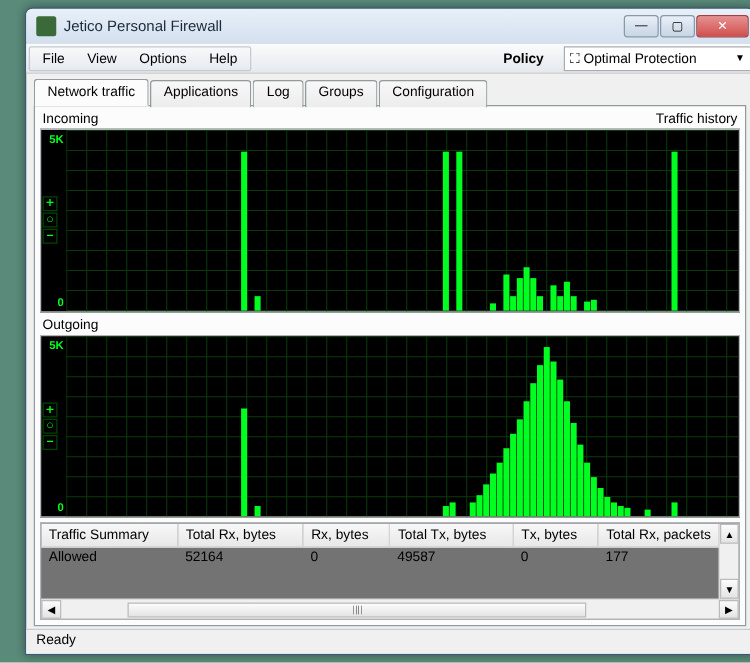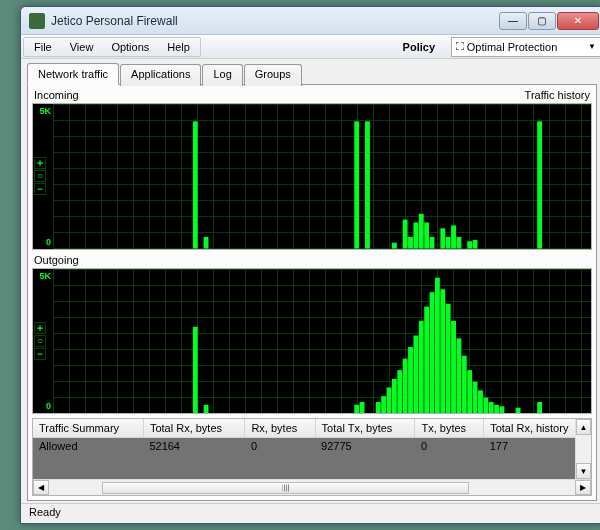--- a/index.html
+++ b/index.html
@@ -77,20 +77,21 @@
       <span class="dd">▼</span>
     </div>
   </div>
 
   <div class="content">
     <div class="tabs-row">
       <div class="tab active">Network traffic</div>
       <div class="tab">Applications</div>
       <div class="tab">Log</div>
       <div class="tab">Groups</div>
+      <div class="tab">Configuration</div>
     </div>
     <div class="tab-body">
       <div class="panel-label-row">
         <span>Incoming</span>
         <span class="right">Traffic history</span>
       </div>
       <div class="chart-panel">
         <div class="chart-axis">
           <span>5K</span>
           <div class="zoom-ctrls">
@@ -176,29 +177,29 @@
         <div class="table-wrap">
         <div class="table-scroll">
         <table>
           <thead>
                   <tr>
             <th>Traffic Summary</th>
             <th>Total Rx, bytes</th>
             <th>Rx, bytes</th>
             <th>Total Tx, bytes</th>
             <th>Tx, bytes</th>
-            <th>Total Rx, history</th>
+            <th>Total Rx, packets</th>
           </tr>
                 </thead>
           <tbody>
             <tr>
               <td>Allowed</td>
               <td>52164</td>
               <td>0</td>
-              <td>92775</td>
+              <td>49587</td>
               <td>0</td>
               <td>177</td>
             </tr>
           </tbody>
         </table>
         </div>
         <div class="vscroll">
           <div class="up">▲</div>
           <div class="track"></div>
           <div class="down" style="position:absolute;bottom:0;left:0;right:0">▼</div>

